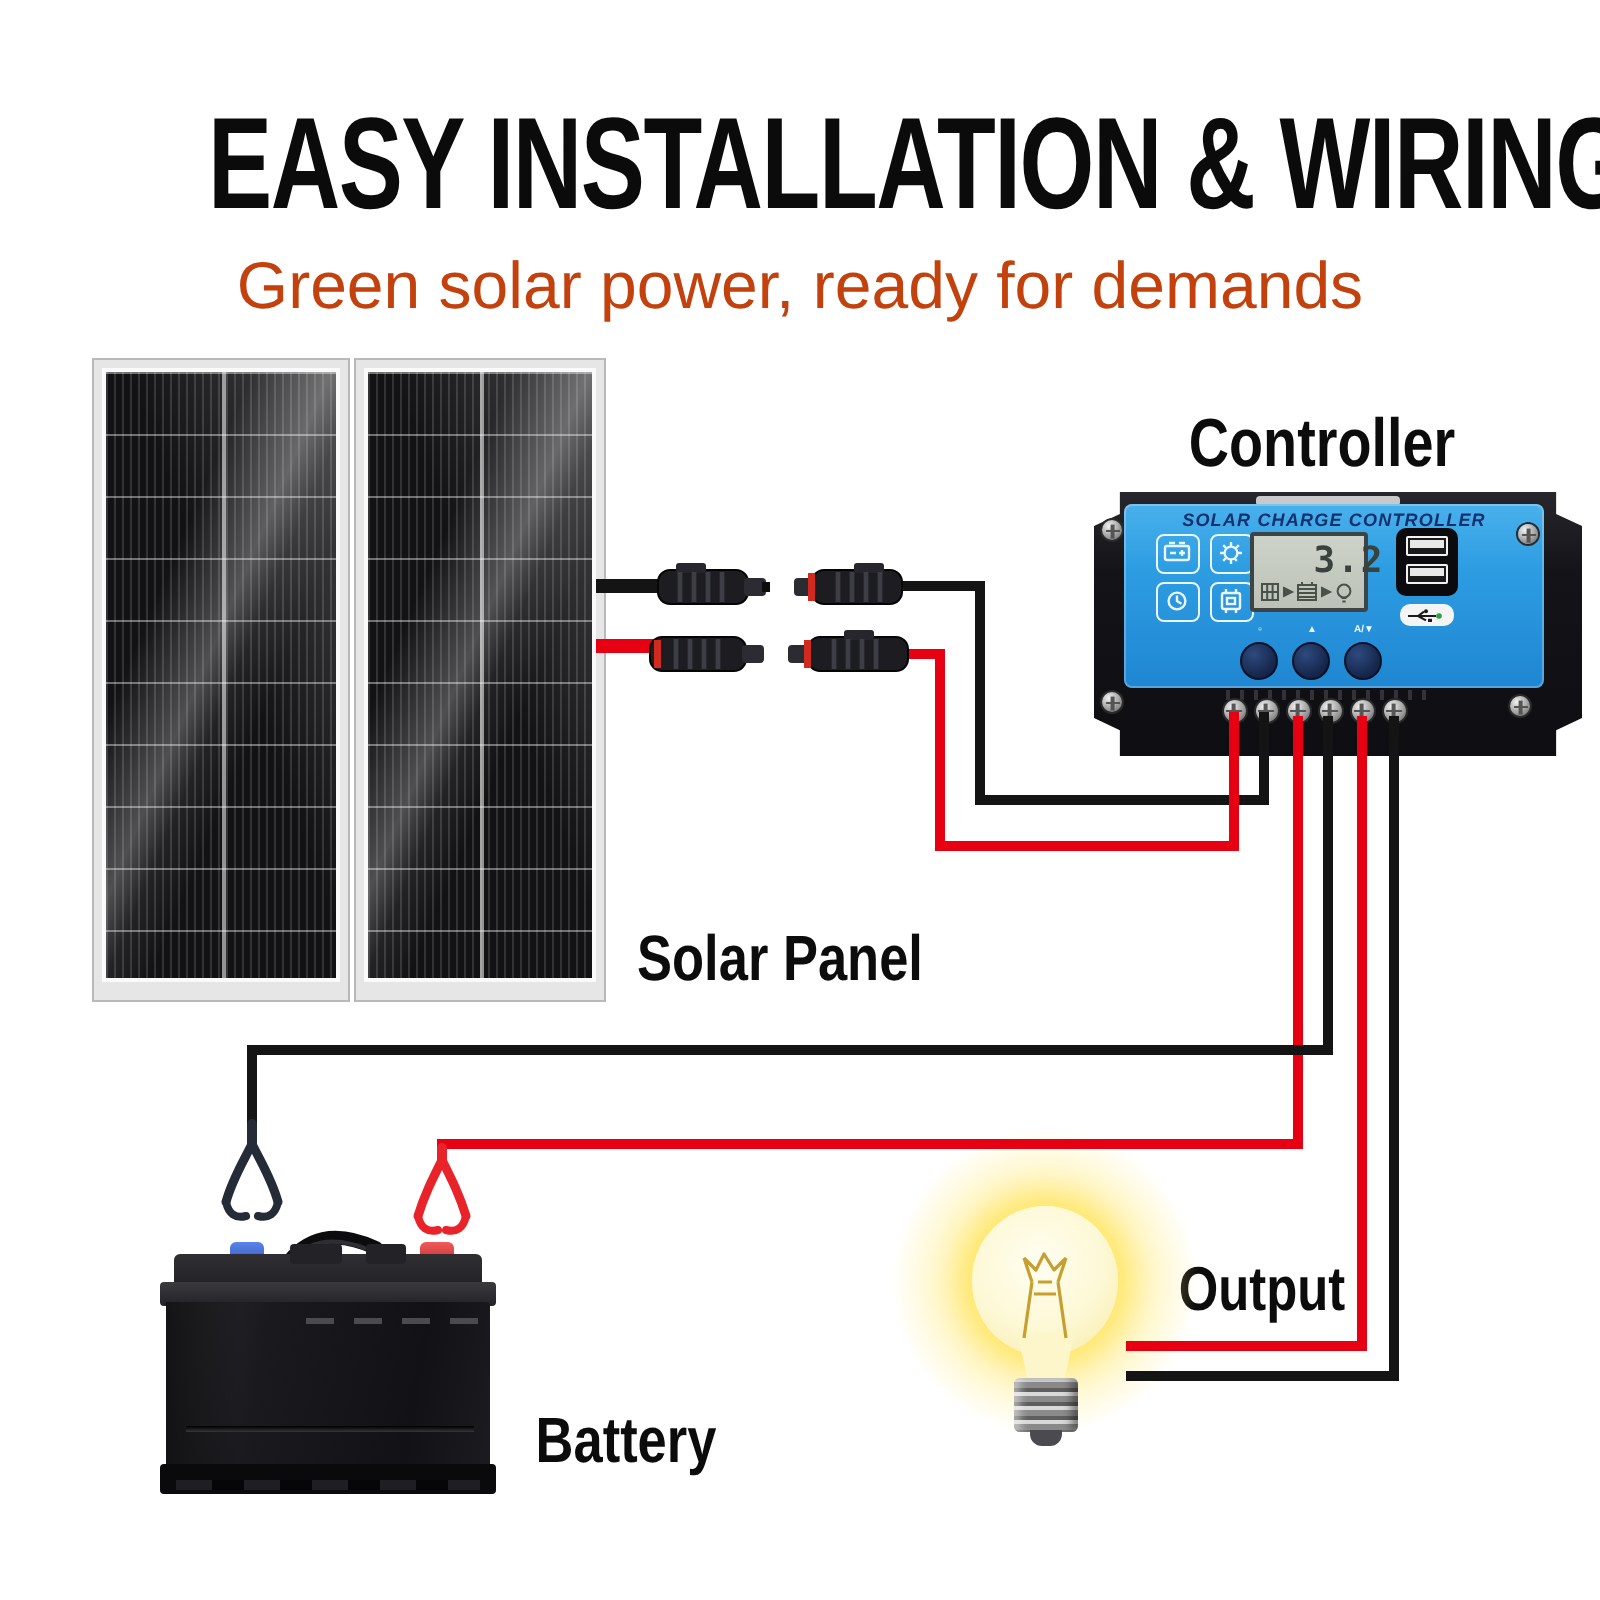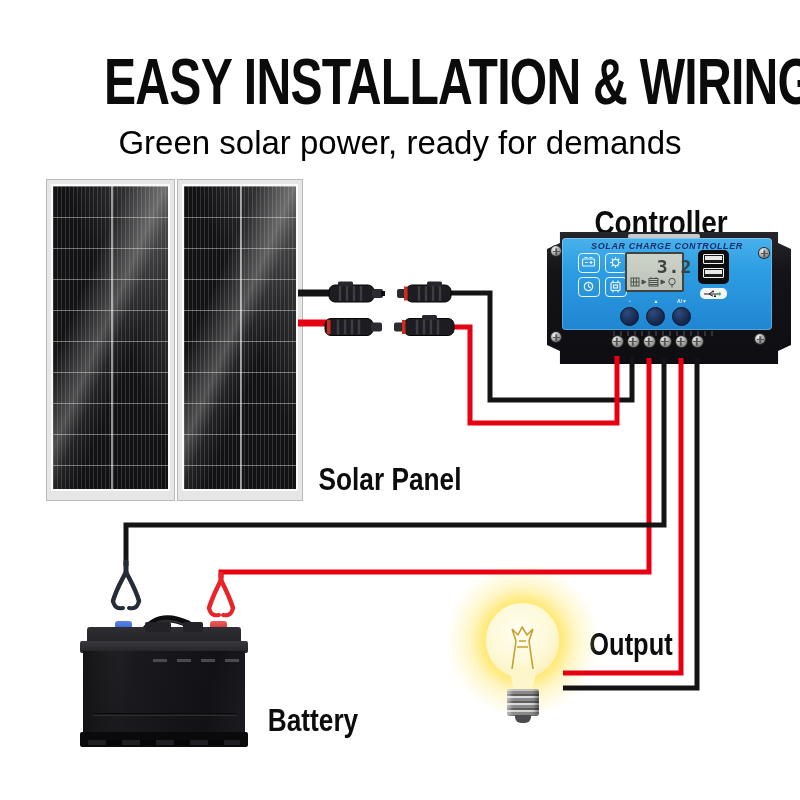--- a/index.html
+++ b/index.html
@@ -8,21 +8,21 @@
     font-family:"Liberation Sans",sans-serif;color:#0a0a0a;
   }
   
   .title{
     position:absolute;left:0;top:44px;width:800px;text-align:center;
     font-size:65px;font-weight:800;letter-spacing:-1px;color:#0b0b0b;
     transform:scaleX(0.74);transform-origin:50% 50%;white-space:nowrap;
   }
   .subtitle{
     position:absolute;left:0;top:124px;width:800px;text-align:center;
-    font-size:33px;font-weight:400;color:#000000;
+    font-size:33px;font-weight:400;color:#c2410c;
   }
   .lbl{
     position:absolute;font-weight:700;color:#0c0c0c;text-align:center;
     transform:scaleX(0.82);transform-origin:50% 50%;white-space:nowrap;
   }
   .lbl-controller{left:571px;top:203px;width:180px;font-size:34px;}
   .lbl-solar{left:300px;top:461px;width:180px;font-size:32px;}
   .lbl-battery{left:233px;top:702px;width:160px;font-size:32px;}
   .lbl-output{left:551px;top:627px;width:160px;font-size:31px;}
 
@@ -47,21 +47,21 @@
     position:absolute;top:0;bottom:0;left:50%;width:2px;background:rgba(255,255,255,0.55);
   }
   .cells .sheen{
     position:absolute;inset:0;
     background:
       linear-gradient(113deg, rgba(255,255,255,0) 30%, rgba(255,255,255,0.26) 46%, rgba(255,255,255,0.07) 53%, rgba(255,255,255,0) 62%),
       linear-gradient(to top right, rgba(255,255,255,0) 55%, rgba(255,255,255,0.12) 80%, rgba(255,255,255,0.2) 100%);
   }
 
   
-  .controller{position:absolute;left:547px;top:232px;width:244px;height:132px;z-index:20;}
+  .controller{position:absolute;left:547px;top:246px;width:244px;height:132px;z-index:20;}
   .ctrl-case{
     position:absolute;inset:0;background:linear-gradient(180deg,#26262c,#141418 30%,#0e0e12);
     clip-path:polygon(5.3% 0,94.7% 0,94.7% 8.3%,100% 12.9%,100% 85.6%,94.7% 90.2%,94.7% 100%,5.3% 100%,5.3% 90.2%,0 85.6%,0 12.9%,5.3% 8.3%);
   }
   .ctrl-topstrip{position:absolute;left:81px;top:2px;width:72px;height:5px;background:#c9c9c9;border-radius:2px;}
   .ctrl-face{
     position:absolute;left:15px;top:6px;width:210px;height:92px;border-radius:4px;
     background:linear-gradient(180deg,#49b1ec 0%,#2d9de2 35%,#1f86d2 100%);
     box-shadow:inset 0 0 0 1px rgba(255,255,255,0.25);
   }

